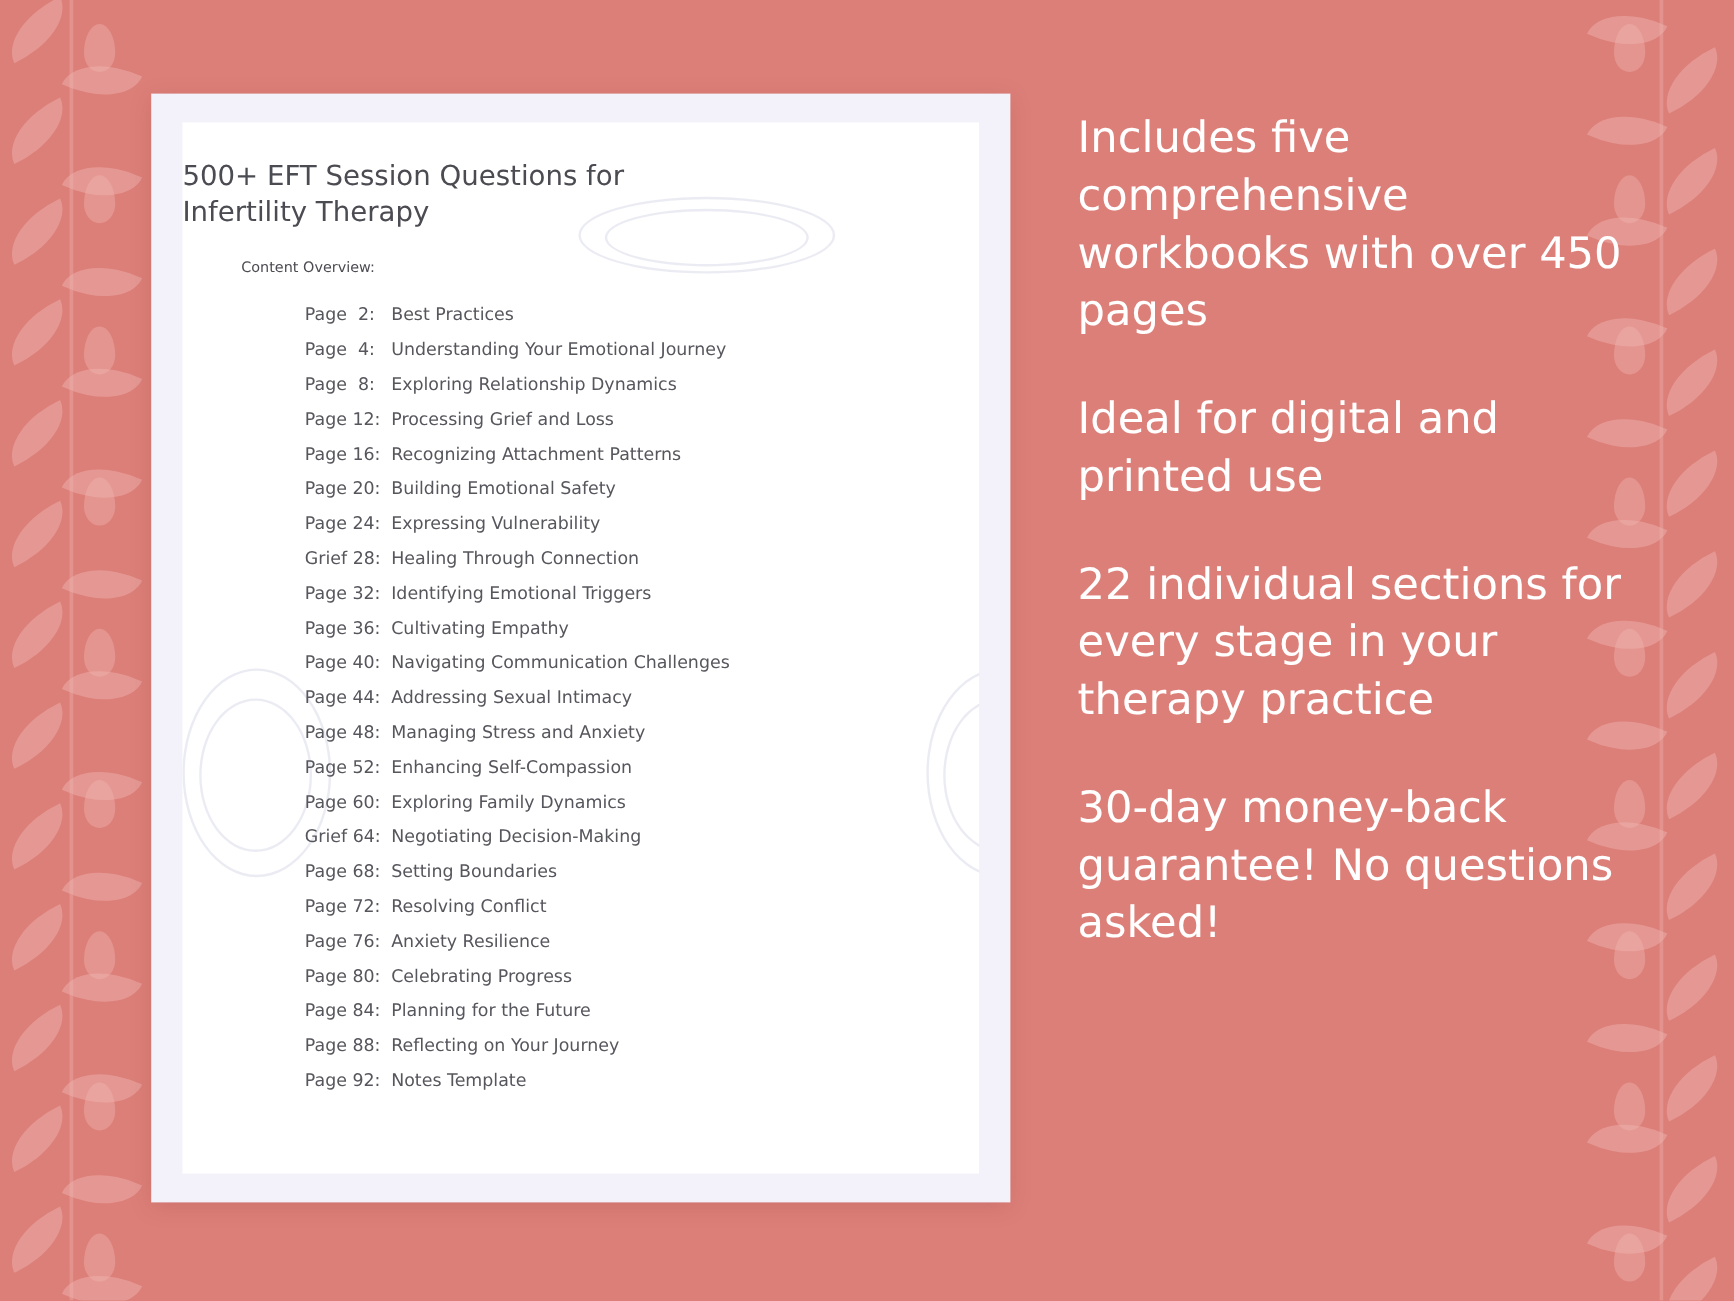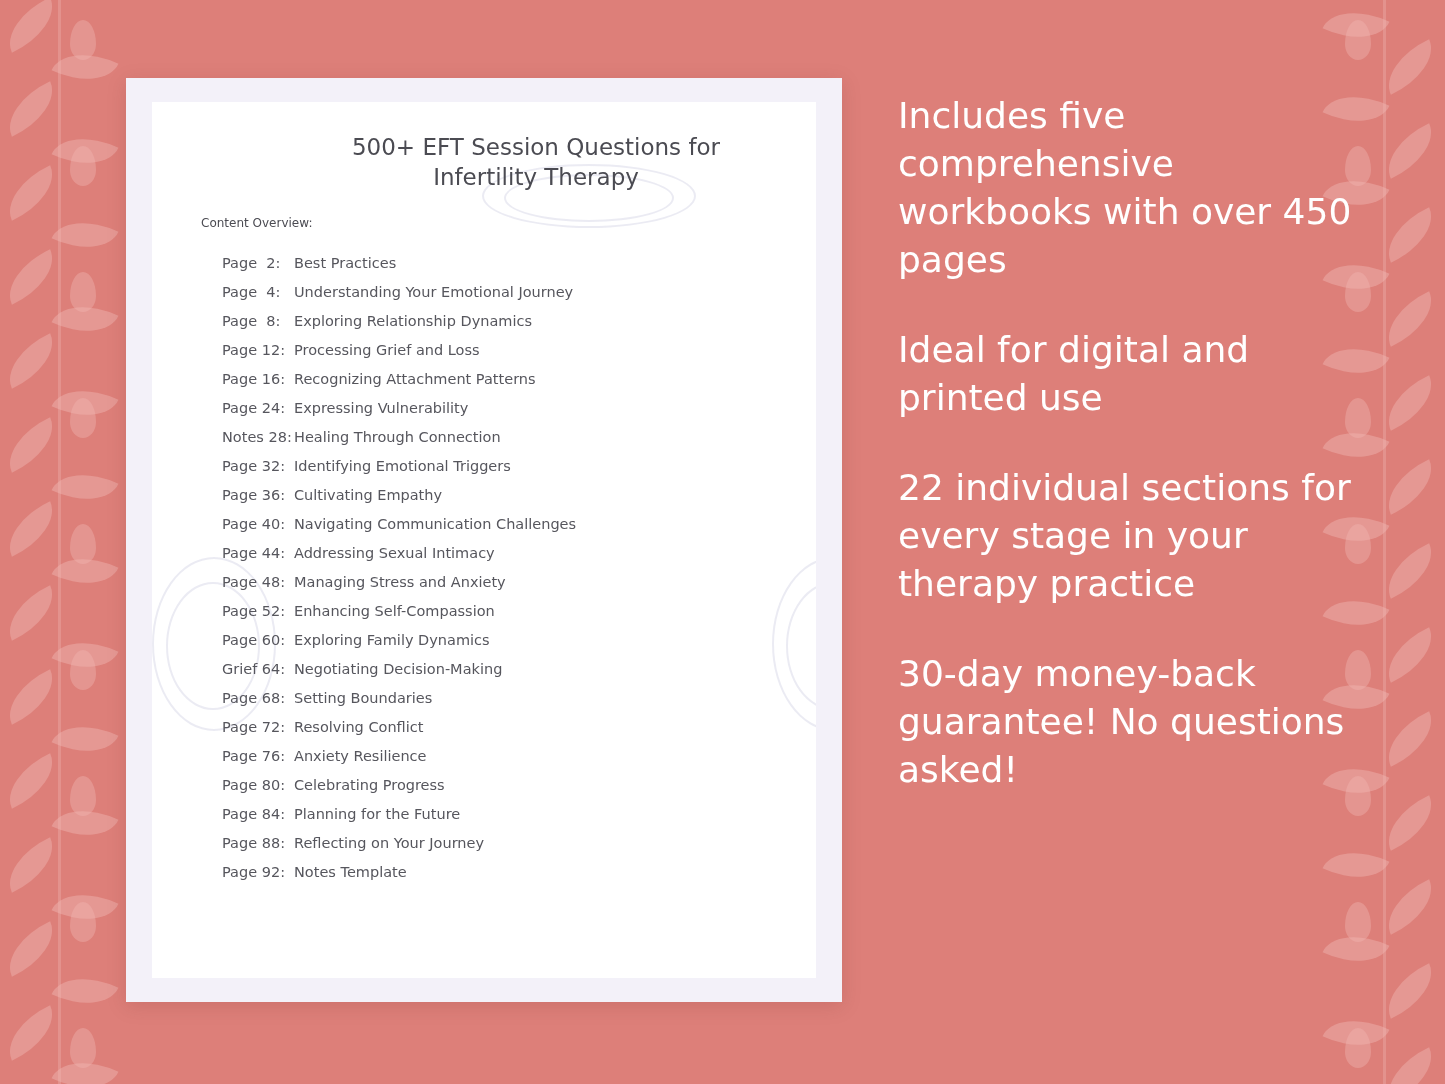--- a/index.html
+++ b/index.html
@@ -84,21 +84,21 @@
   .wm3 { left: 0px;   top: 455px; width: 120px; height: 170px; border-radius: 50%; }
   .wm4 { left: 14px;  top: 480px; width: 90px;  height: 124px; }
   .wm5 { left: 620px; top: 455px; width: 120px; height: 170px; border-radius: 50%; }
   .wm6 { left: 634px; top: 480px; width: 90px;  height: 124px; }
 
   .doc-title {
     position: absolute;
     left: 152px;
     top: 132px;
     width: 768px;
-    text-align: center;
+    text-align: left;
     color: #4b4b52;
     font-size: 23px;
     line-height: 30px;
     font-family: "DejaVu Sans", sans-serif;
   }
   .doc-title .t-line { display: block; }
 
   .doc-subtitle {
     position: absolute;
     left: 201px;
@@ -120,20 +120,21 @@
     height: 29px;
     color: #56565d;
     font-size: 14.5px;
     font-family: "DejaVu Sans", sans-serif;
   }
   .toc-page {
     display: inline-block;
     width: 72px;
     text-align: left;
     white-space: pre;
+    margin-left: 32px;
   }
   .toc-label { display: inline-block; }
 
   
   .bullets {
     position: absolute;
     left: 898px;
     top: 92px;
     width: 480px;
     color: #ffffff;
@@ -263,25 +264,29 @@
       </div>
       <div class="toc-row">
         <span class="toc-page">Page 12:</span>
         <span class="toc-label">Processing Grief and Loss</span>
       </div>
       <div class="toc-row">
         <span class="toc-page">Page 16:</span>
         <span class="toc-label">Recognizing Attachment Patterns</span>
       </div>
       <div class="toc-row">
+        <span class="toc-page">Page 20:</span>
+        <span class="toc-label">Building Emotional Safety</span>
+      </div>
+      <div class="toc-row">
         <span class="toc-page">Page 24:</span>
         <span class="toc-label">Expressing Vulnerability</span>
       </div>
       <div class="toc-row">
-        <span class="toc-page">Notes 28:</span>
+        <span class="toc-page">Grief 28:</span>
         <span class="toc-label">Healing Through Connection</span>
       </div>
       <div class="toc-row">
         <span class="toc-page">Page 32:</span>
         <span class="toc-label">Identifying Emotional Triggers</span>
       </div>
       <div class="toc-row">
         <span class="toc-page">Page 36:</span>
         <span class="toc-label">Cultivating Empathy</span>
       </div>

